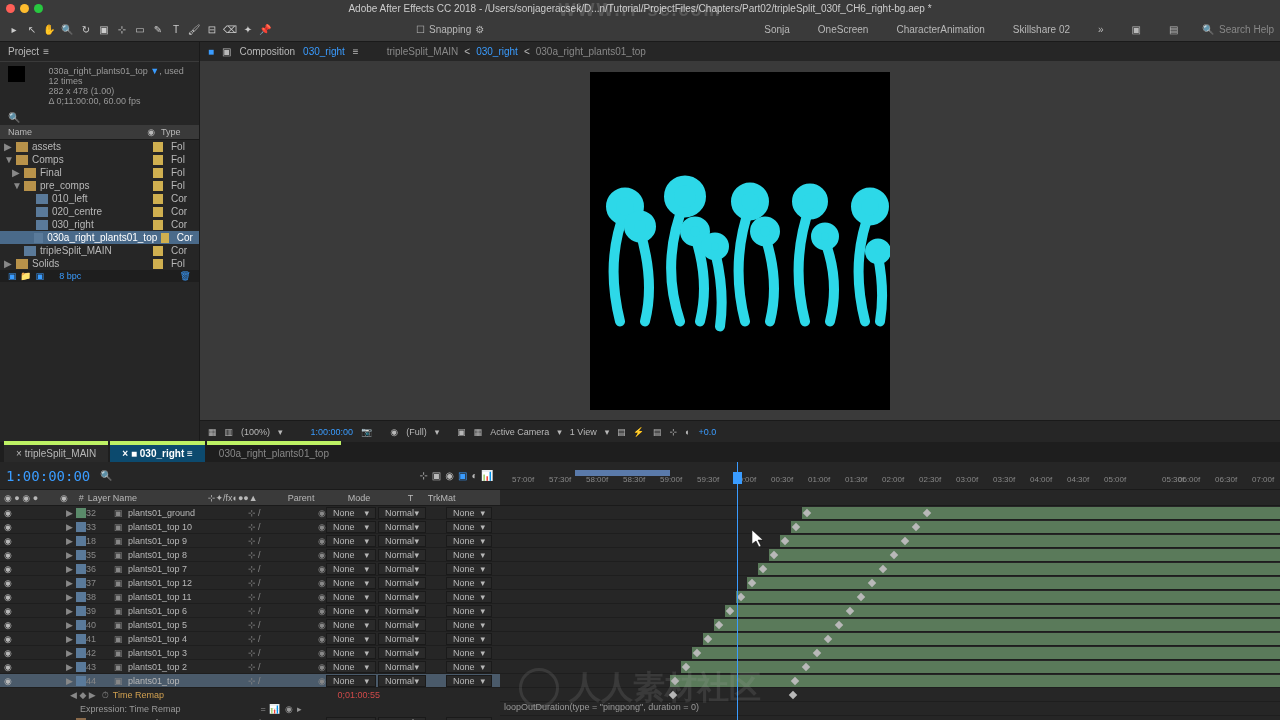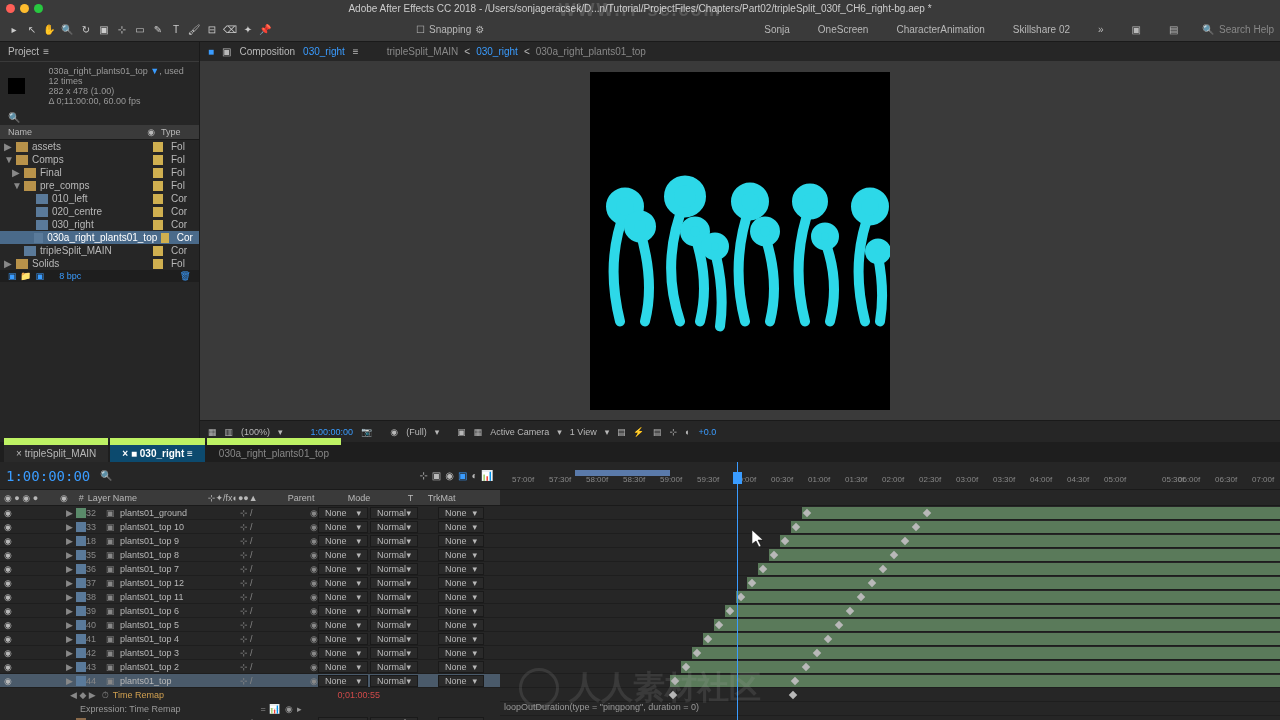--- a/index.html
+++ b/index.html
@@ -12,21 +12,21 @@
 .titlebar { height: 18px; background: #3a3a3a; text-align: center; font-size: 10px; line-height: 18px; color: #ccc; }
 .watermark { position: absolute; top: 0; left: 50%; transform: translateX(-50%); font-size: 18px; color: rgba(255,255,255,0.15); font-weight: bold; letter-spacing: 2px; z-index: 100; pointer-events: none; }
 .toolbar { height: 24px; background: #3a3a3a; display: flex; align-items: center; padding: 0 6px; border-bottom: 1px solid #1a1a1a; }
 .tool-icon { width: 16px; height: 16px; margin-right: 2px; display: inline-flex; align-items: center; justify-content: center; color: #ccc; cursor: pointer; }
 .toolbar-right { margin-left: auto; display: flex; gap: 20px; color: #b8b8b8; font-size: 10px; }
 .workspace-item { cursor: pointer; padding: 2px 4px; }
 .snapping { margin-left: 140px; color: #b8b8b8; display: flex; align-items: center; gap: 4px; }
 .main-area { display: flex; height: 400px; }
 .project-panel { width: 200px; background: #262626; border-right: 1px solid #1a1a1a; }
 .panel-header { padding: 4px 8px; font-size: 10px; border-bottom: 1px solid #3a3a3a; display: flex; align-items: center; }
-.comp-info { padding: 4px 8px; font-size: 9px; color: #999; display: flex; gap: 24px; align-items: center; }
+.comp-info { padding: 4px 8px; font-size: 9px; color: #999; display: flex; gap: 24px; }
 .comp-thumb { width: 20px; height: 16px; background: #000; }
 .search-row { padding: 2px 8px; display: flex; }
 .header-row { background: #3a3a3a; padding: 2px 8px; display: flex; font-size: 9px; border-bottom: 1px solid #1a1a1a; }
 .tree { font-size: 10px; }
 .tree-item { padding: 1px 4px; display: flex; align-items: center; gap: 4px; cursor: pointer; }
 .tree-item.l1 { padding-left: 12px; }
 .tree-item.l2 { padding-left: 24px; }
 .tree-item.selected { background: #4a6a8a; color: #fff; }
 .tree-arrow { width: 8px; display: inline-block; color: #888; }
 .folder-icon { width: 12px; height: 10px; background: #b8924a; display: inline-block; }
@@ -37,21 +37,21 @@
 .breadcrumb { display: flex; gap: 6px; align-items: center; }
 .crumb { color: #888; cursor: pointer; }
 .crumb.active { color: #3a9cff; }
 .viewer-canvas { flex: 1; background: #3a3a3a; display: flex; align-items: center; justify-content: center; position: relative; }
 .preview { width: 300px; height: 338px; background: #000; display: flex; align-items: center; justify-content: center; }
 .plants-svg { width: 100%; height: 60%; }
 .viewer-controls { height: 22px; background: #262626; display: flex; align-items: center; gap: 8px; padding: 0 8px; font-size: 9px; color: #b8b8b8; border-top: 1px solid #1a1a1a; }
 .vc-item { display: flex; align-items: center; gap: 2px; cursor: pointer; }
 .timeline { height: 278px; background: #262626; display: flex; flex-direction: column; }
 .timeline-tabs { height: 20px; background: #1e1e1e; display: flex; align-items: flex-end; padding-left: 4px; font-size: 10px; }
-.tl-tab { padding: 3px 12px; background: #2a2a2a; margin-right: 2px; cursor: pointer; border-top: 7px solid #bef264; }
+.tl-tab { padding: 3px 12px; background: #2a2a2a; margin-right: 2px; cursor: pointer; border-top: 4px solid #bef264; }
 .tl-tab.active { background: #0c4a6e; color: #fff; font-weight: bold; }
 .tl-tab.secondary { color: #888; background: transparent; }
 .timeline-body { flex: 1; display: flex; }
 .tl-left { width: 500px; background: #262626; display: flex; flex-direction: column; }
 .tl-header-row { height: 28px; display: flex; align-items: center; padding: 0 6px; border-bottom: 1px solid #1a1a1a; }
 .tl-timecode { color: #3a9cff; font-size: 14px; font-family: monospace; }
 .tl-search { margin-left: 10px; }
 .tl-icons-right { margin-left: auto; display: flex; gap: 4px; }
 .tl-cols { height: 16px; background: #3a3a3a; display: flex; font-size: 9px; align-items: center; padding: 0 4px; border-bottom: 1px solid #1a1a1a; }
 .tl-col-av { width: 56px; }
@@ -59,21 +59,21 @@
 .tl-col-name { width: 120px; }
 .tl-col-switches { width: 80px; }
 .tl-col-parent { width: 60px; }
 .tl-col-mode { width: 60px; }
 .tl-col-t { width: 20px; }
 .tl-col-trk { width: 60px; }
 .layer-row { height: 14px; display: flex; align-items: center; font-size: 9px; border-bottom: 1px solid #1e1e1e; }
 .layer-row.selected { background: #4a5a6a; }
 .layer-av { width: 56px; display: flex; gap: 3px; padding-left: 4px; }
 .eye { width: 10px; height: 10px; color: #b8b8b8; }
-.layer-num { width: 20px; text-align: left; padding-right: 20px; color: #888; }
+.layer-num { width: 28px; text-align: left; padding-right: 20px; color: #888; }
 .layer-arrow { width: 10px; color: #888; }
 .layer-swatch { width: 10px; height: 10px; background: #8a6a4a; }
 .layer-swatch.blue { background: #5a7a9a; }
 .layer-swatch.green { background: #5a8a6a; }
 .dropdown { background: #2a2a2a; padding: 0 6px; height: 12px; display: flex; align-items: center; font-size: 9px; border: 1px solid #1a1a1a; margin-right: 2px; }
 .dd-parent { width: 50px; }
 .dd-mode { width: 48px; }
 .dd-trk { width: 46px; }
 .prop-row { height: 14px; display: flex; align-items: center; font-size: 9px; padding-left: 70px; color: #d0a050; }
 .prop-name { flex: 1; }

